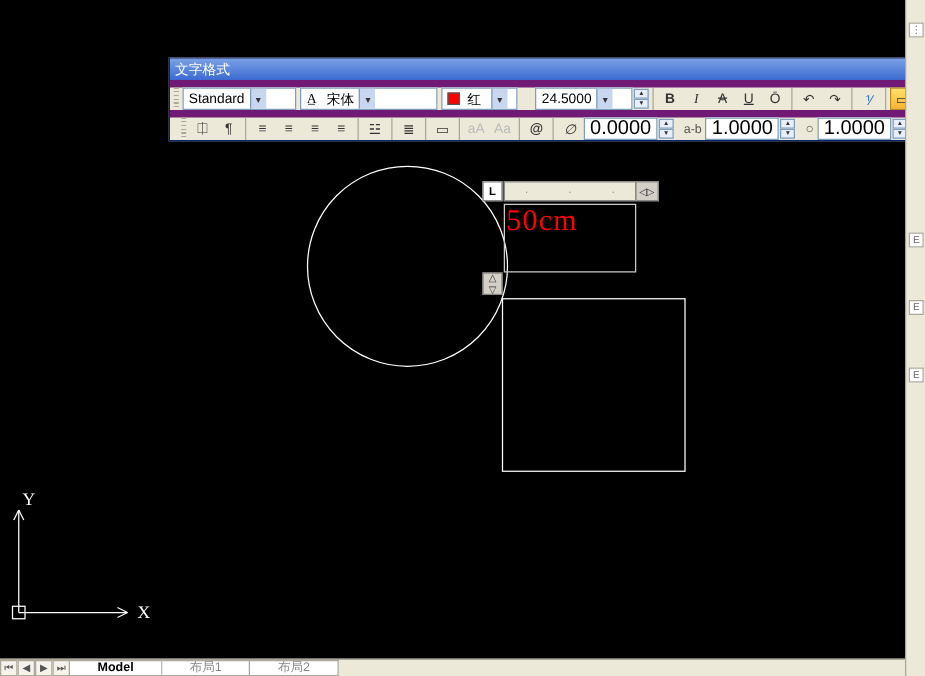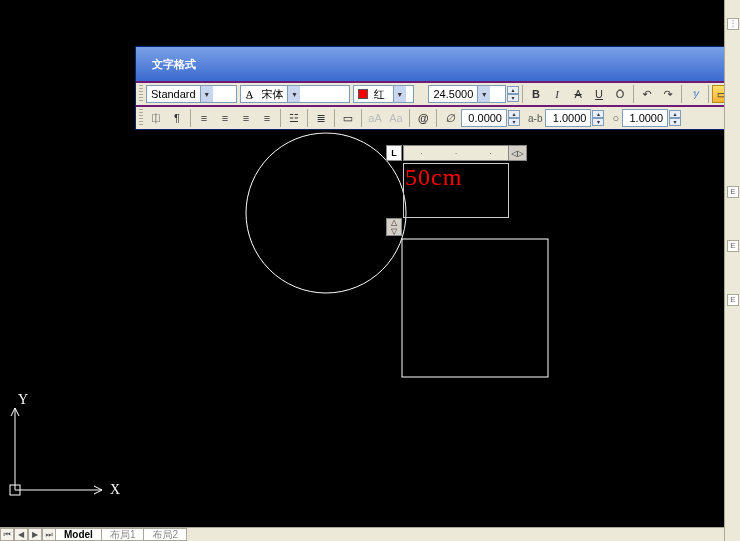--- a/index.html
+++ b/index.html
@@ -3,40 +3,40 @@
 <meta charset="utf-8">
 <style>
   * { box-sizing: border-box; margin: 0; padding: 0; }
   html, body { width: 740px; height: 541px; overflow: hidden; font-family: Tahoma, "Microsoft YaHei", SimSun, sans-serif; font-size: 11px; background: #d4d0c8; }
   .canvas { position: absolute; left: 0; top: 0; width: 724px; height: 527px; background: #000; }
   .canvas svg { position: absolute; left: 0; top: 0; }
   .right-strip { position: absolute; left: 724px; top: 0; width: 16px; height: 541px; background: #ece9d8; border-left: 1px solid #aca899; }
   .right-strip .slot { position: absolute; left: 2px; width: 12px; height: 12px; border: 1px solid #aca899; background: #fff; font-size: 8px; text-align: center; line-height: 10px; color: #666; }
   .tabbar { position: absolute; left: 0; top: 527px; width: 724px; height: 14px; background: #ece9d8; border-top: 1px solid #aca899; display: flex; align-items: center; }
   .tabbar .navbtn { width: 14px; height: 13px; border: 1px solid #aca899; background: #f5f3ec; font-size: 8px; display: flex; align-items: center; justify-content: center; color: #555; cursor: pointer; }
-  .tabbar .tab { padding: 0 8px; height: 13px; border: 1px solid #aca899; border-left: none; background: #fff; font-size: 10px; line-height: 11px; cursor: pointer; }
+  .tabbar .tab { padding: 0 22px; height: 13px; border: 1px solid #aca899; border-left: none; background: #fff; font-size: 10px; line-height: 11px; cursor: pointer; }
   .tabbar .tab.active { background: #fff; font-weight: bold; }
   .tabbar .tab.dim { color: #888; background: #ffffff; }
 
   
   .tb { position: absolute; left: 135px; top: 46px; width: 601px; background: #ece9d8; border: 1px solid #0a246a; box-shadow: 2px 2px 2px rgba(0,0,0,.4); }
-  .tb-title { height: 34px; background: linear-gradient(#7aa1e6, #3b6ad0); color: #fff; font-size: 11px; display: flex; align-items: center; padding: 0 16px; font-weight: bold; }
-  .tb-row { height: 24px; display: flex; align-items: center; padding: 1px 3px; gap: 1px; border-top: 2px solid #701a75; }
+  .tb-title { height: 17px; background: linear-gradient(#7aa1e6, #3b6ad0); color: #fff; font-size: 11px; display: flex; align-items: center; padding: 0 4px; }
+  .tb-row { height: 24px; display: flex; align-items: center; padding: 1px 3px; gap: 1px; border-top: 6px solid #701a75; justify-content: center; }
   .sep { width: 1px; height: 18px; background: #aca899; margin: 0 2px; }
   .grip { width: 4px; height: 18px; background: repeating-linear-gradient(to bottom, #aca899 0 1px, transparent 1px 3px); margin-right: 2px; }
   .dd { display: inline-flex; align-items: center; border: 1px solid #7f9db9; background: #fff; height: 18px; }
   .dd span { padding: 0 4px; font-size: 11px; white-space: nowrap; }
   .dd .arr { width: 13px; height: 16px; background: #c8d7ef; border-left: 1px solid #7f9db9; display:flex; align-items:center; justify-content:center; font-size: 8px; color: #333; }
   .swatch { width: 10px; height: 10px; background: #f00; margin-right: 2px; border:1px solid #555;}
   .btn { min-width: 20px; height: 20px; border: 1px solid transparent; display: inline-flex; align-items: center; justify-content: center; font-size: 11px; color: #333; cursor: pointer; padding: 0 2px; }
   .btn.rule { background: linear-gradient(#ffe16b,#f9b233); border-color: #b58a1e; width: 20px; height:18px; }
   .spin { display:inline-flex; flex-direction:column; }
   .spin div { width: 12px; height: 8px; border:1px solid #7f9db9; background:#e8eefb; font-size:6px; line-height:6px; text-align:center; color:#333; cursor:pointer;}
   .numbox { display:inline-flex; align-items:center; border:1px solid #7f9db9; background:#fff; height:18px;}
-  .numbox span { padding: 0 4px; font-size: 11px; min-width: 44px; text-align:right;}
+  .numbox span { padding: 0 4px; font-size: 16px; min-width: 44px; text-align:right;}
   .icon { font-family: "Segoe UI Symbol", Arial; }
 
   
   .textedit { position: absolute; left: 386px; top: 145px; }
   .ruler-h { display:flex; align-items:center; }
   .ruler-h .lbox { width:16px; height:16px; background:#fff; border:1px solid #888; font-size:9px; font-weight:bold; text-align:center; line-height:14px; margin-right:1px;}
   .ruler-h .track { width: 106px; height: 16px; background: #ece9d8; border:1px solid #888; position:relative; display:flex; align-items:center; justify-content:space-around; font-size:8px; color:#666;}
   .ruler-h .exp { width:18px; height:16px; background:#d4d0c8; border:1px solid #888; border-left:none; display:flex; align-items:center; justify-content:center; font-size:8px; color:#333; cursor:pointer;}
   .ruler-v { position:absolute; left: 386px; top: 218px; width:16px; height:18px; background:#d4d0c8; border:1px solid #888; display:flex; flex-direction:column; align-items:center; justify-content:center; font-size:8px; color:#333; cursor:pointer;}
   .edit-area { position:absolute; left:403px; top:163px; width: 106px; height: 55px; border:1px solid #ccc; }

